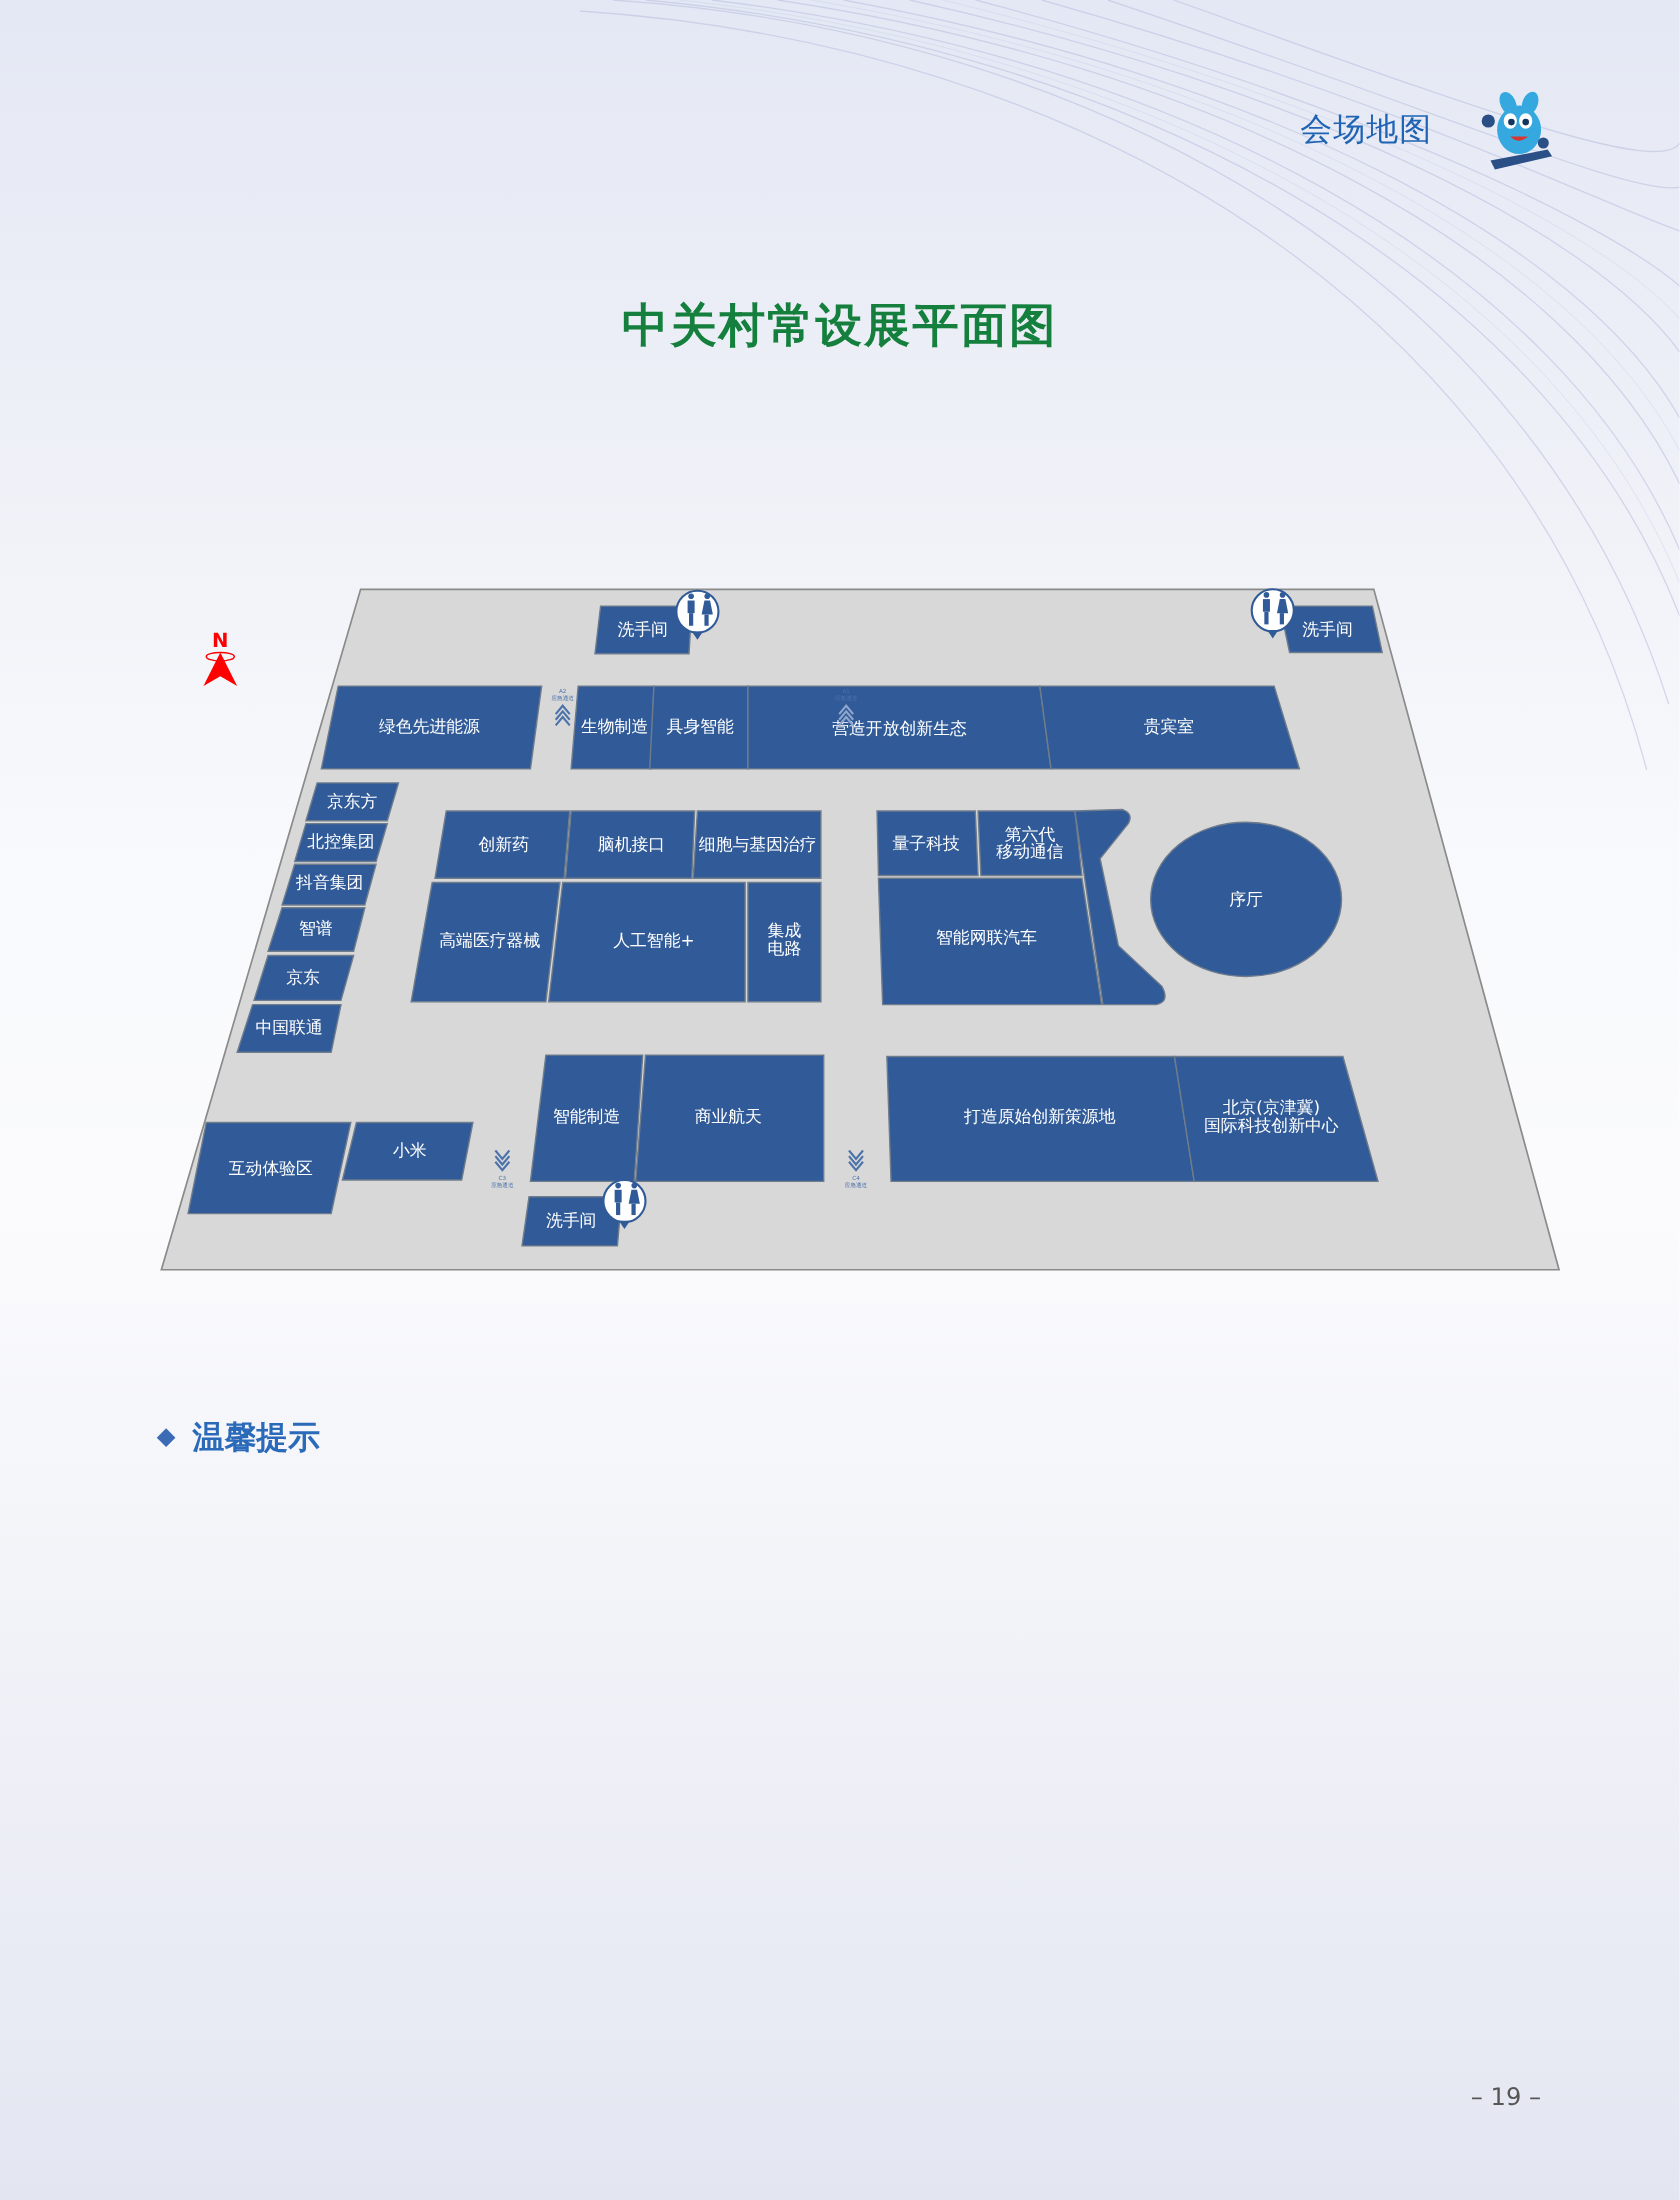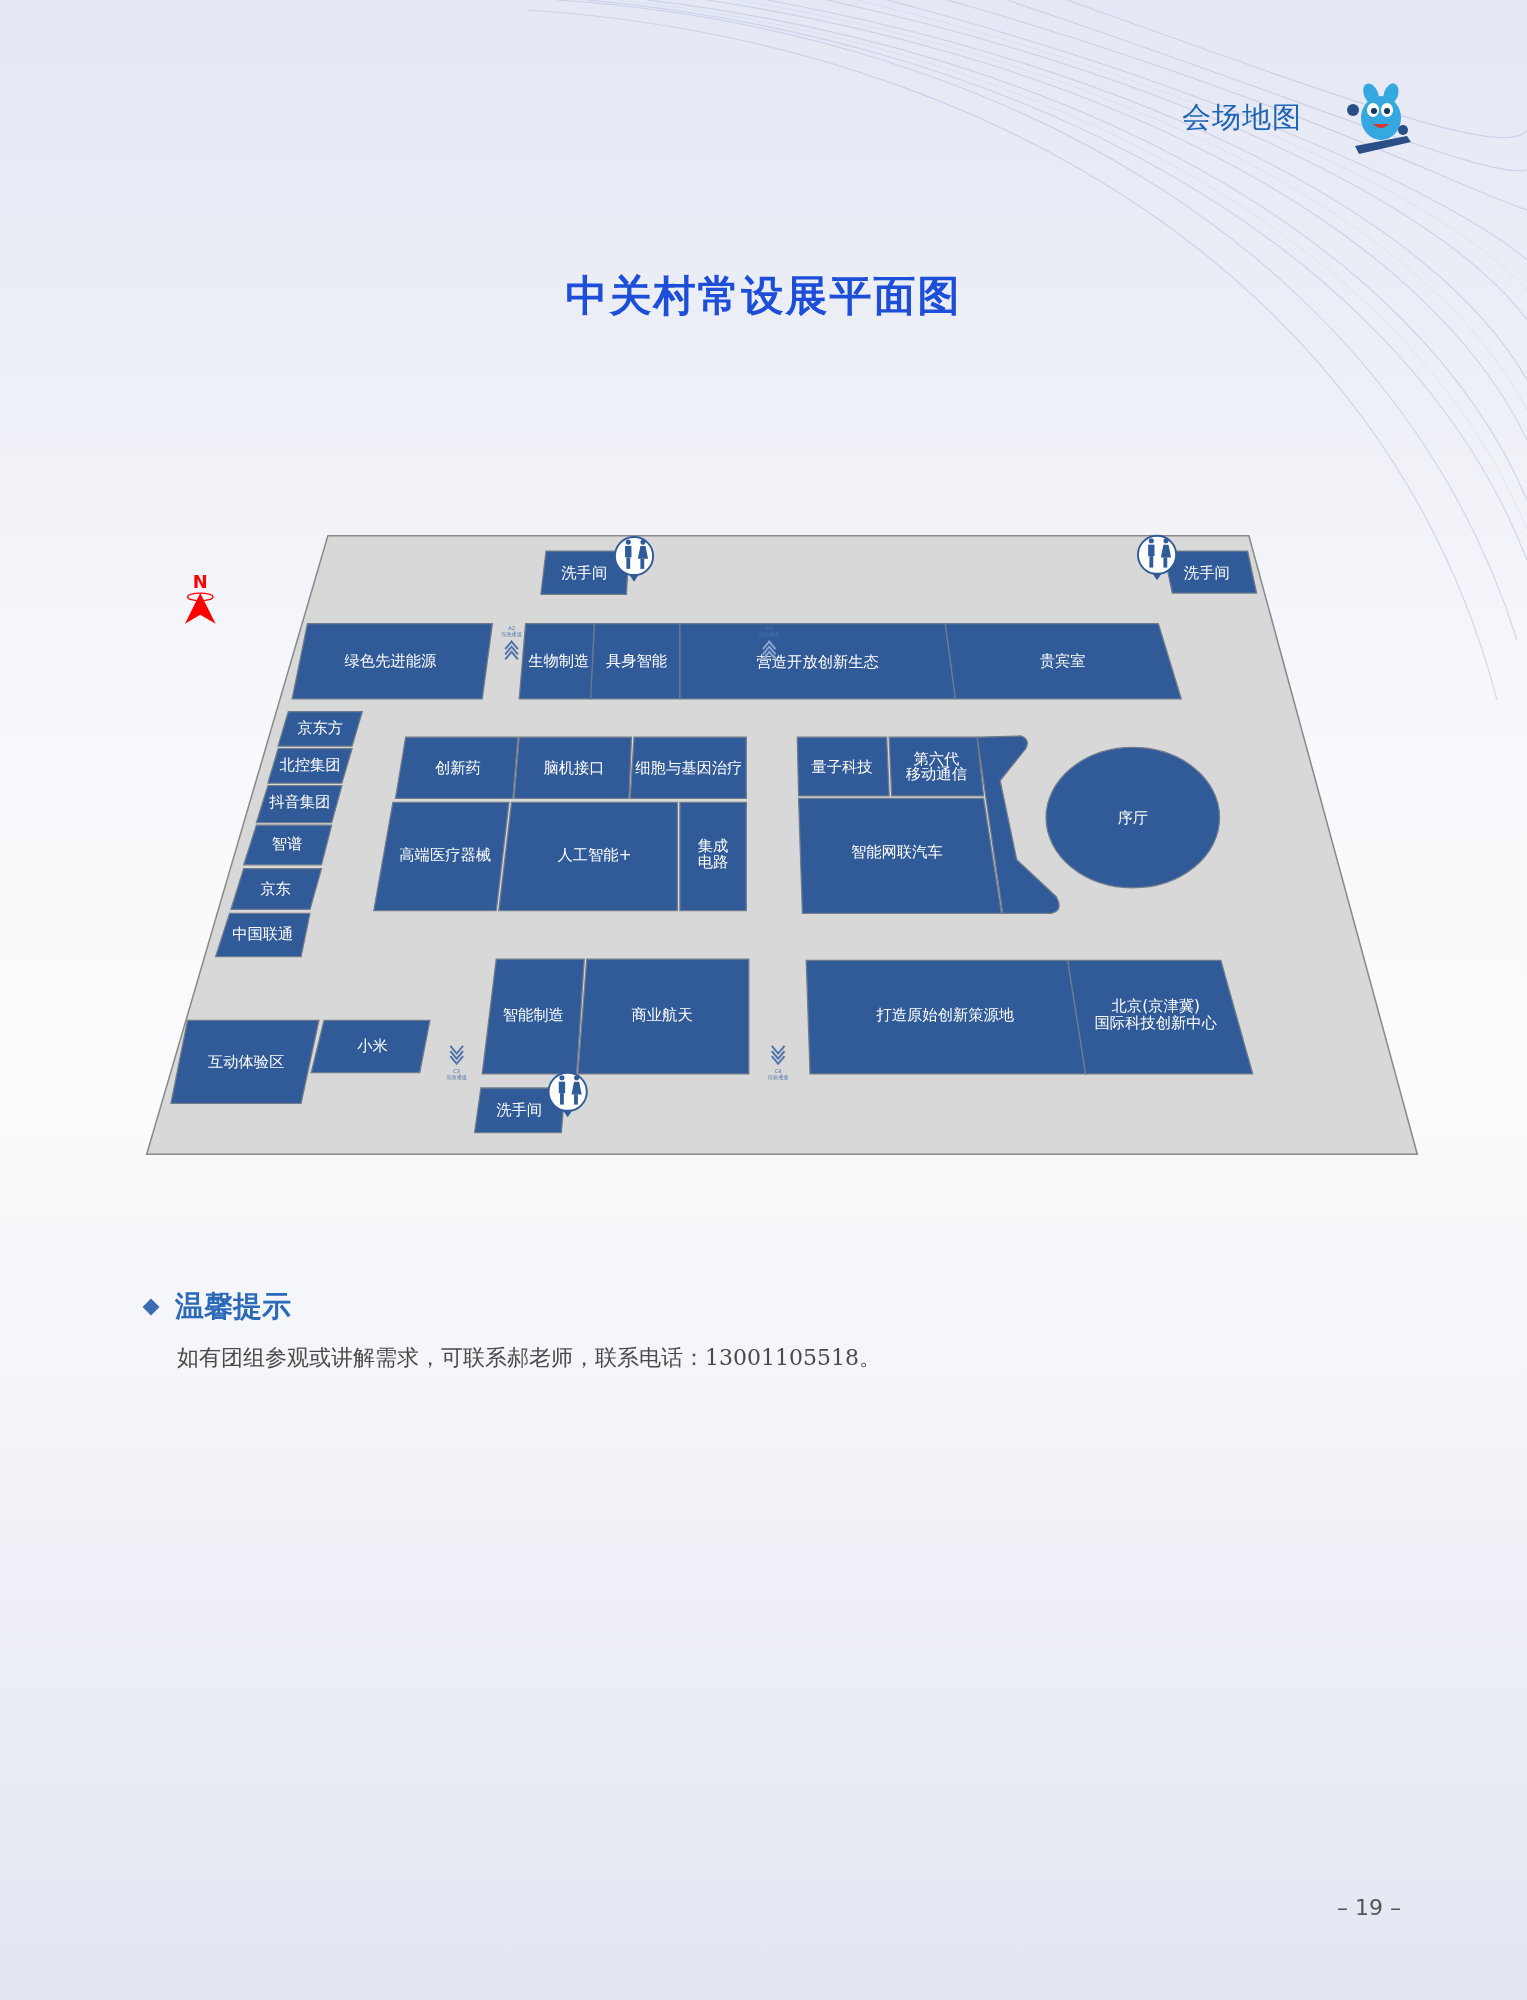--- a/index.html
+++ b/index.html
@@ -4,21 +4,21 @@
 <style>
   html,body{margin:0;padding:0;}
   body{width:1527px;height:2000px;overflow:hidden;position:relative;
     font-family:"DejaVu Sans","Liberation Sans",sans-serif;
     background:linear-gradient(180deg,#e4e8f4 0%,#eef0f7 20%,#f8f9fc 38%,#fbfbfd 55%,#f1f2f8 75%,#e3e6f1 100%);}
   .arcs{position:absolute;right:0;top:0;width:1000px;height:700px;pointer-events:none;}
   .header{position:absolute;top:98px;right:225px;display:flex;align-items:center;}
   .header-title{font-size:29px;color:#1f63b4;letter-spacing:1px;}
   .mascot{position:absolute;top:80px;right:110px;width:80px;height:80px;}
   .page-title{position:absolute;top:268px;left:0;width:1527px;text-align:center;
-    font-size:42px;font-weight:bold;color:#1d4ed8;letter-spacing:2px;}
+    font-size:42px;font-weight:bold;color:#15803d;letter-spacing:2px;}
   .map{position:absolute;left:0;top:0;width:1527px;height:2000px;}
   .tips{position:absolute;left:145px;top:1287px;}
   .tips-head{display:flex;align-items:center;}
   .diamond{width:12px;height:12px;background:#3b6bb5;transform:rotate(45deg);margin-right:18px;}
   .tips-title{font-family:"DejaVu Serif","Liberation Serif",serif;font-size:29px;font-weight:bold;color:#2a6ab8;}
   .tips-body{font-family:"DejaVu Serif","Liberation Serif",serif;font-size:22px;color:#4a4a4a;margin-top:16px;margin-left:32px;}
   .page-num{position:absolute;right:126px;top:1895px;font-size:22px;color:#555;}
   .booth{fill:#315b98;stroke:#6f7c8c;stroke-width:1;}
   .btxt{fill:#ffffff;font-size:12px;font-family:"DejaVu Sans","Liberation Sans",sans-serif;text-anchor:middle;dominant-baseline:central;}
   .exit-txt{fill:#4c72aa;font-size:4px;text-anchor:middle;font-family:"DejaVu Sans",sans-serif;}
@@ -259,16 +259,15 @@
         <circle cx="452" cy="845" r="2" fill="#315b98"></circle>
     </g>
   </g>
 </svg>
 
 <div class="tips">
   <div class="tips-head">
     <span class="diamond"></span>
     <span class="tips-title">温馨提示</span>
   </div>
-  <div class="tips-body">如有团组参观或讲解需求，可联系郝老师，联系电话：13001105518。</div>
 </div>
 
 <div class="page-num">– 19 –</div>
 
 </body></html>

